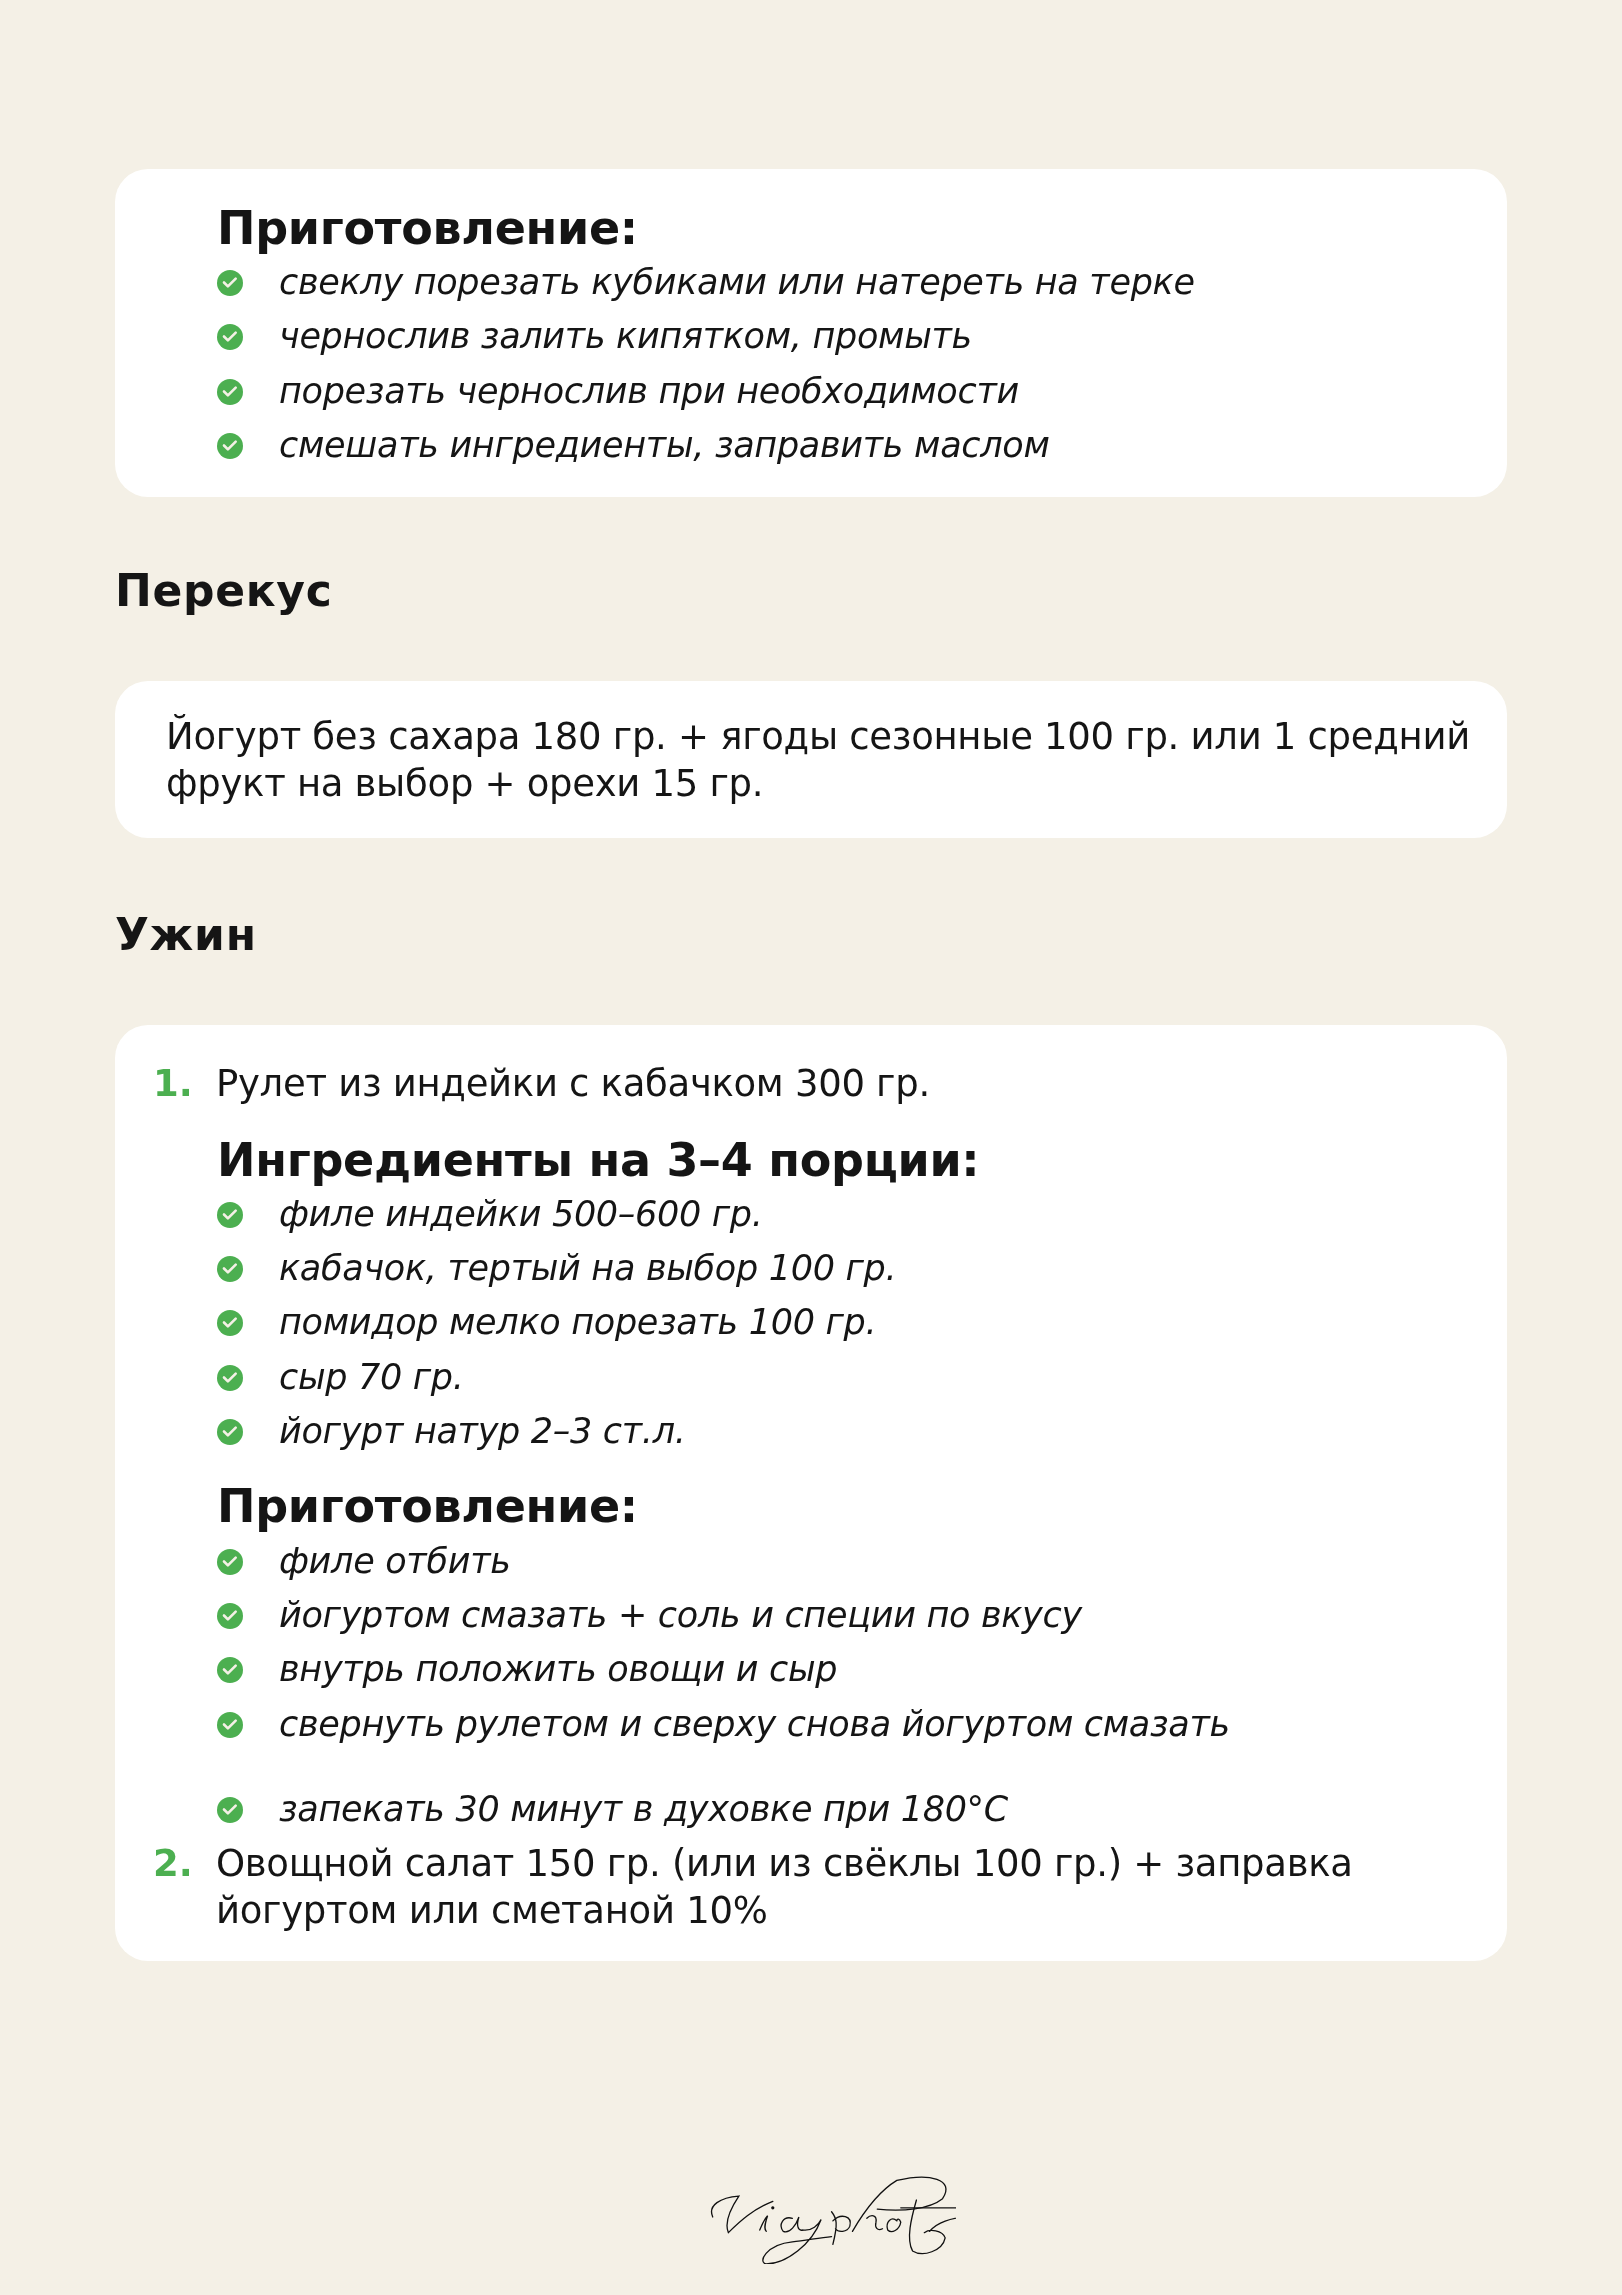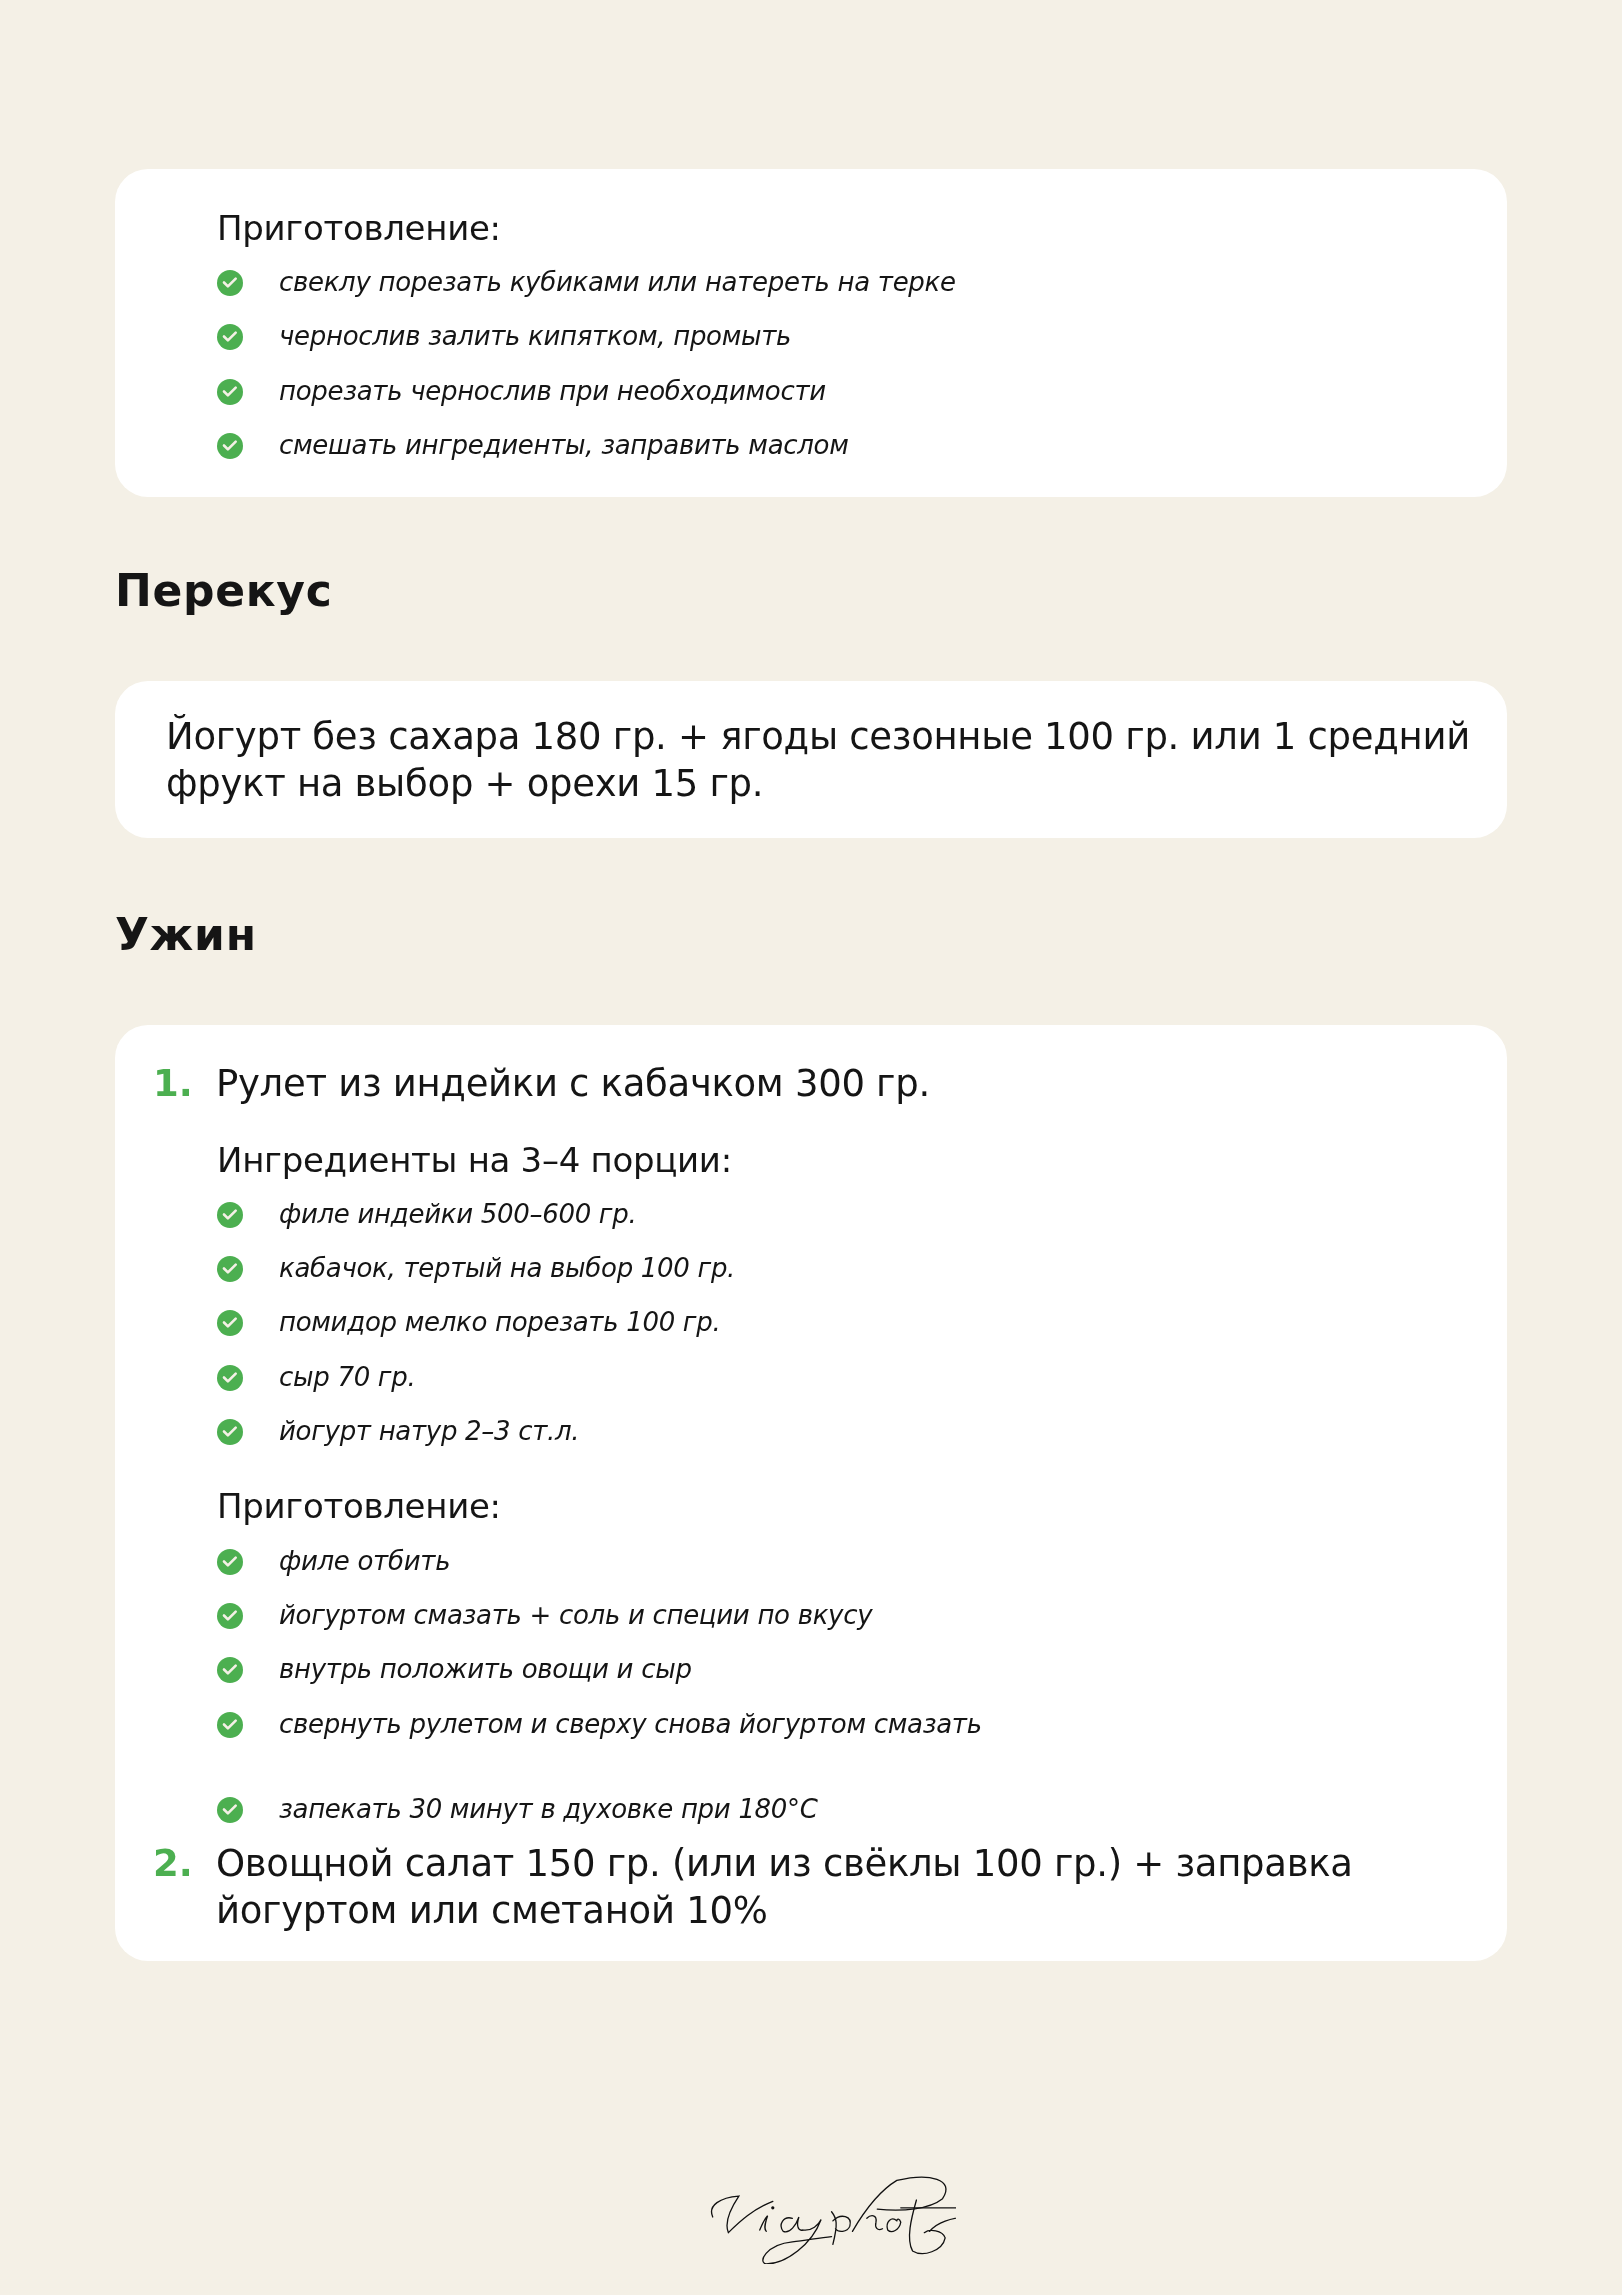--- a/index.html
+++ b/index.html
@@ -19,22 +19,22 @@
       position: absolute;
       left: 115px;
       width: 1392px;
       background: #FFFFFF;
       border-radius: 33px;
       box-sizing: border-box;
     }
     .sub-title {
       position: absolute;
       left: 217px;
-      font-size: 34px;
-      font-weight: normal;
+      font-size: 46px;
+      font-weight: bold;
       line-height: 39px;
       letter-spacing: -0.3px;
     }
     .check-item {
       position: absolute;
       left: 217px;
       height: 39px;
       display: flex;
       align-items: center;
     }
@@ -43,21 +43,21 @@
       height: 26px;
       border-radius: 50%;
       background: #4CAF50;
       display: inline-flex;
       align-items: center;
       justify-content: center;
       flex-shrink: 0;
     }
     .check-text {
       margin-left: 36px;
-      font-size: 26px;
+      font-size: 35px;
       font-style: italic;
       line-height: 39px;
       letter-spacing: -0.3px;
       white-space: nowrap;
     }
     .section-heading {
       position: absolute;
       left: 115px;
       font-size: 44px;
       font-weight: bold;

